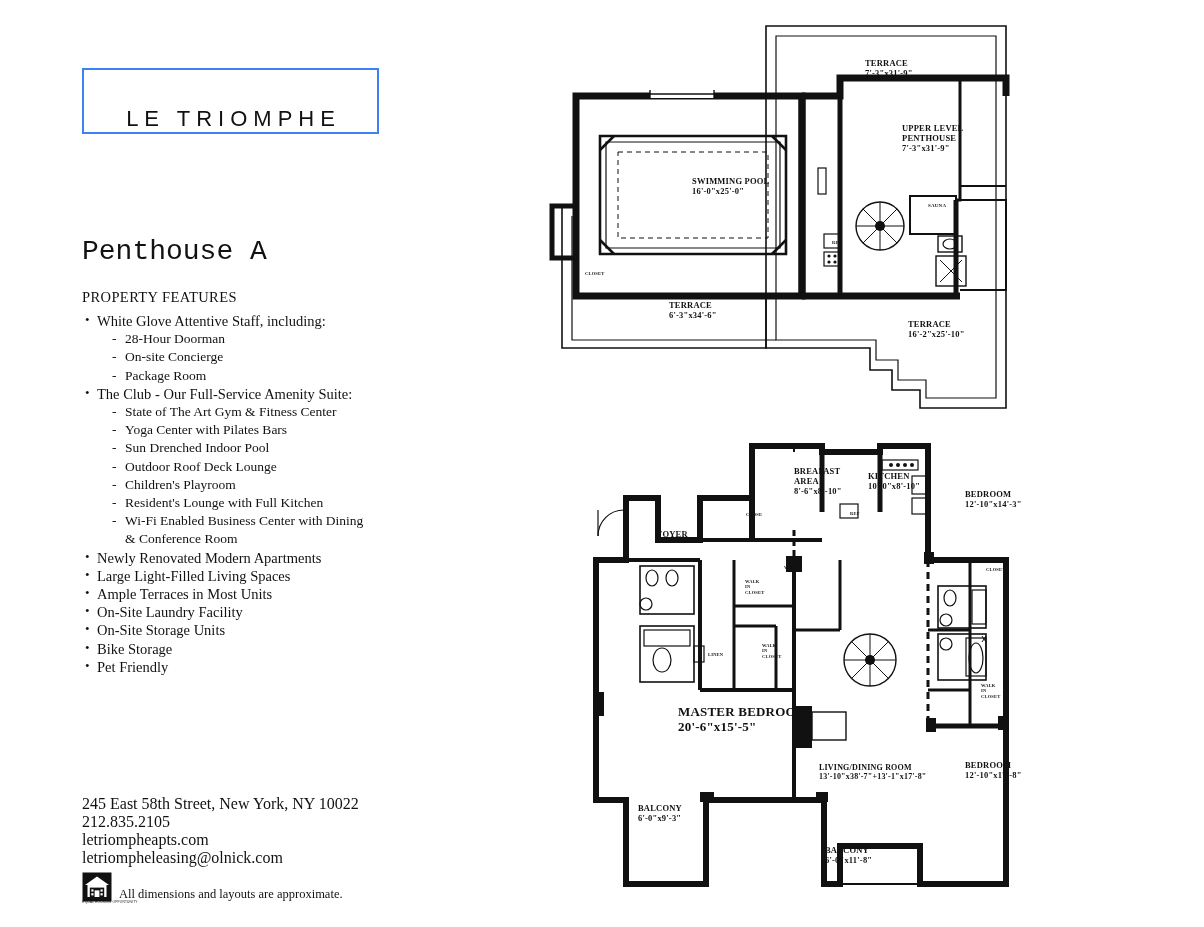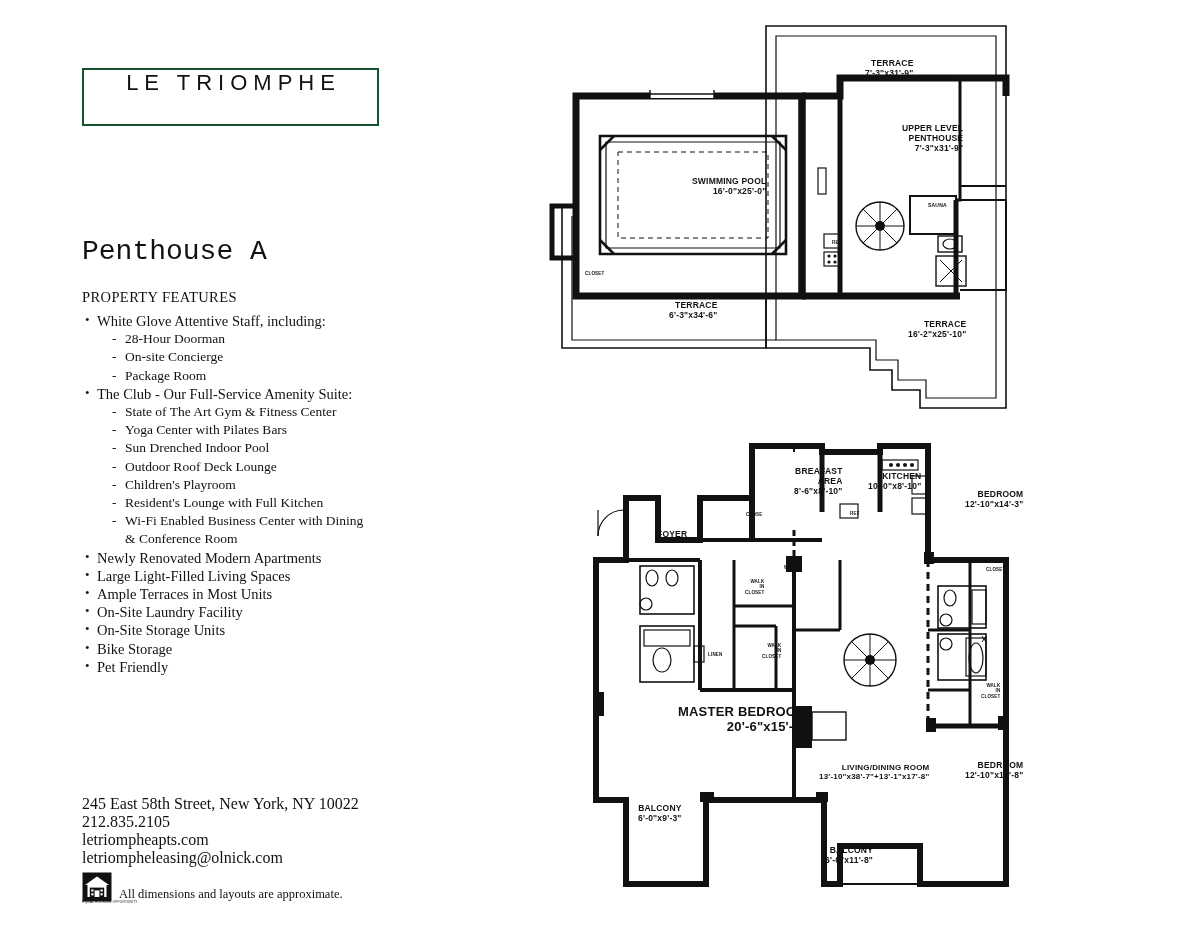--- a/index.html
+++ b/index.html
@@ -16,23 +16,23 @@
   
   #left-col {
     position: absolute;
     left: 0; top: 0;
     width: 560px; height: 927px;
   }
 
   #logo-box {
     position: absolute;
     left: 82px; top: 68px;
-    width: 297px; height: 58px;
-    border: 2px solid #14532d;
-    display: flex; align-items: flex-start; justify-content: center;
+    width: 297px; height: 66px;
+    border: 2px solid #3b82f6;
+    display: flex; align-items: flex-end; justify-content: center;
   }
   #logo-text {
     font-family: "Liberation Sans", sans-serif;
     font-size: 22px;
     letter-spacing: 6px;
     font-weight: 400;
     color: #111;
     padding-left: 6px;
   }
 
@@ -117,23 +117,23 @@
     left: 119px; top: 887px;
     font-size: 12.5px;
     color: #111;
   }
 
   
   #plans { position: absolute; left: 540px; top: 0; width: 664px; height: 927px; }
 
   .plan-label {
     position: absolute;
-    font-family: Liberation Sans, sans-serif;
+    font-family: Liberation Serif, serif;
     font-weight: bold;
-    text-align: right;
+    text-align: left;
     color: #111;
     line-height: 1.18;
     letter-spacing: 0.2px;
     white-space: pre-line;
   }
 
   svg.planvec { position: absolute; left: 0; top: 0; }
 </style>
 </head>
 <body>

